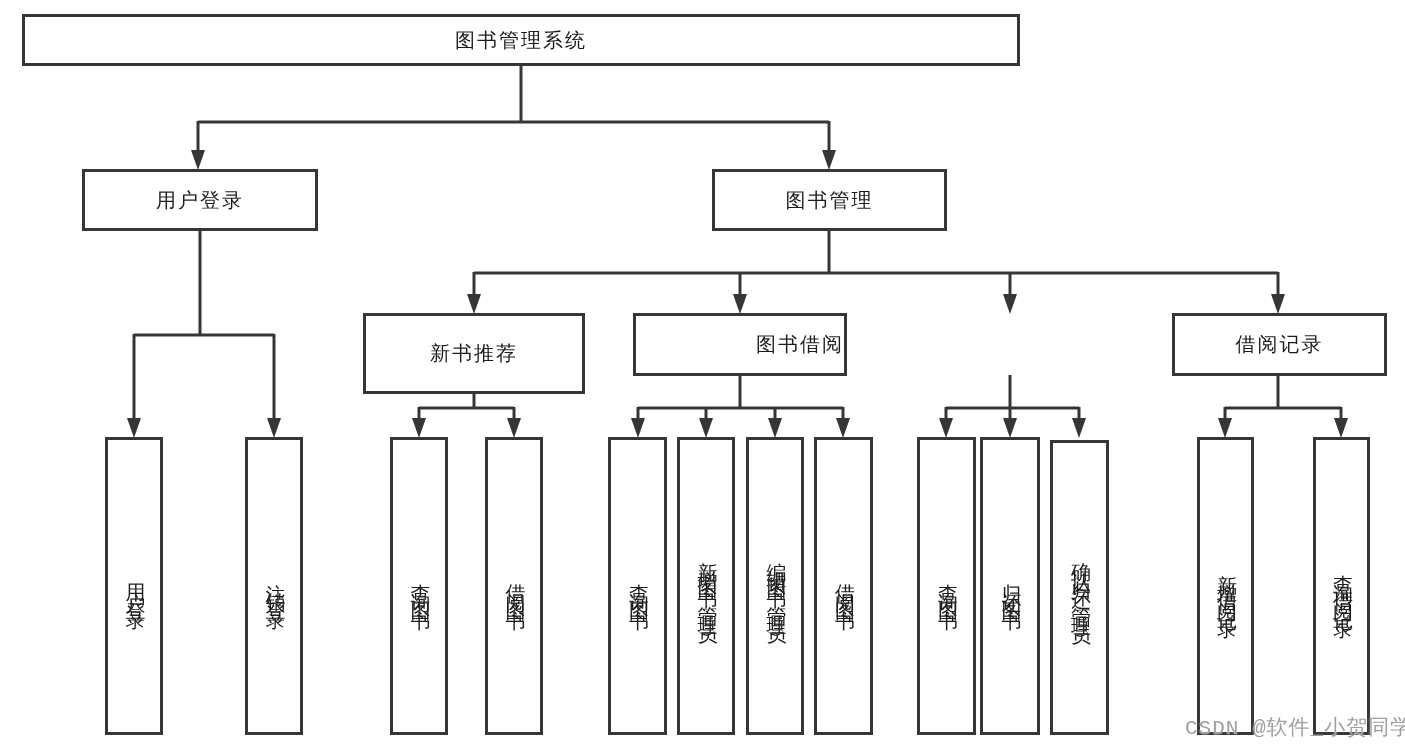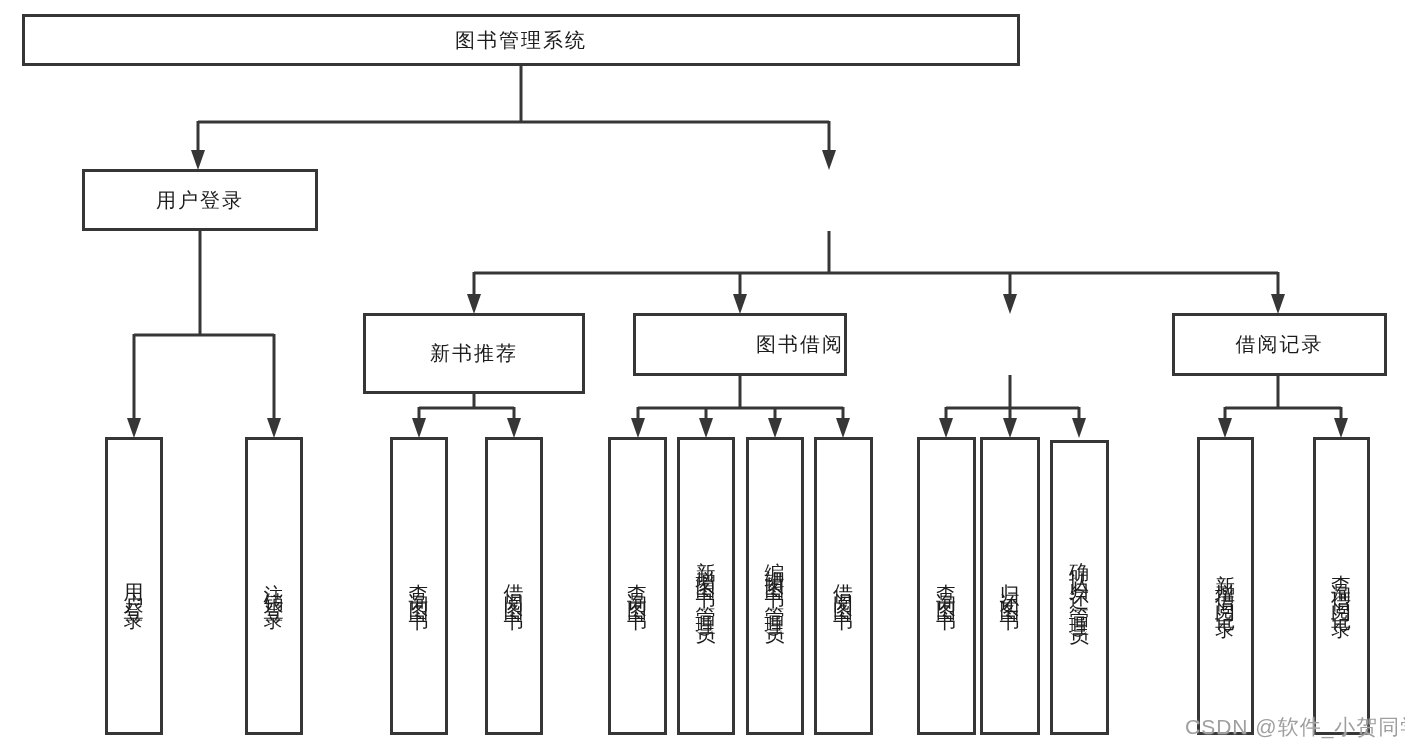--- a/index.html
+++ b/index.html
@@ -1,18 +1,18 @@
 <!DOCTYPE html>
 <html><head>
 <meta charset="utf-8">
 <style>
   html,body{margin:0;padding:0;background:#ffffff;}
   .stage{
     position:relative;width:1405px;height:747px;background:#ffffff;
-    font-family:Liberation Sans, sans-serif;overflow:hidden;
+    font-family:Liberation Mono, monospace;overflow:hidden;
   }
   svg.wires{position:absolute;left:0;top:0;width:1405px;height:747px;}
   .box{
     position:absolute;box-sizing:border-box;border:3px solid #363636;background:#ffffff;
     display:flex;align-items:center;justify-content:center;color:#1c1c1c;
   }
   .hlabel{font-size:20px;letter-spacing:2px;white-space:nowrap;}
   .vlabel{
     writing-mode:vertical-lr;text-orientation:mixed;
     font-size:20px;letter-spacing:9px;line-height:1.1;white-space:nowrap;
@@ -103,20 +103,23 @@
     </g>
   </svg>
 
   <div class="box" style="left:22px;top:14px;width:998px;height:52px;">
     <span class="hlabel">图书管理系统</span>
   </div>
 
   <div class="box" style="left:82px;top:169px;width:236px;height:62px;">
     <span class="hlabel">用户登录</span>
   </div>
+  <div class="box" style="left:712px;top:169px;width:235px;height:62px;">
+    <span class="hlabel">图书管理</span>
+  </div>
 
   <div class="box" style="left:363px;top:313px;width:222px;height:81px;">
     <span class="hlabel">新书推荐</span>
   </div>
   <div class="box" style="left:633px;top:313px;width:214px;height:63px;justify-content:flex-end;">
     <span class="hlabel">图书借阅</span>
   </div>
   <div class="box" style="left:1172px;top:313px;width:215px;height:63px;">
     <span class="hlabel">借阅记录</span>
   </div>

